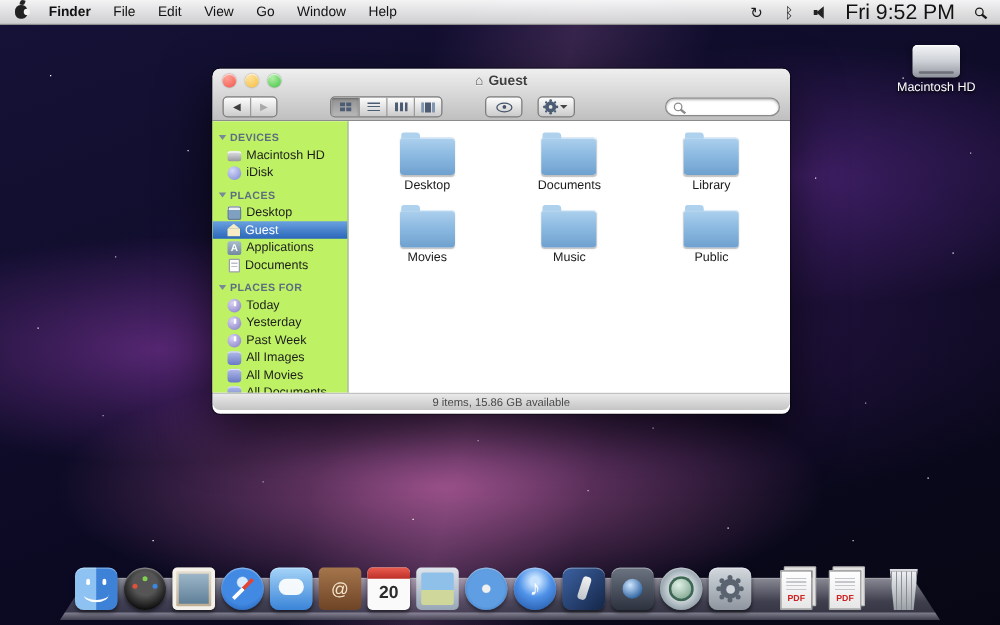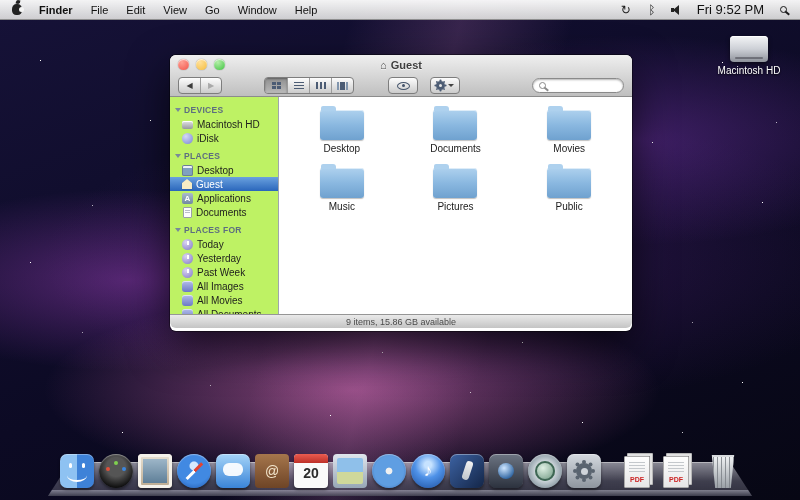--- a/index.html
+++ b/index.html
@@ -33,21 +33,21 @@
   .apple-menu { padding:0 8px 0 6px; display:flex; align-items:center; }
   .apple-shape { position:relative; width:10px; height:11px; background:#222; border-radius:45% 45% 42% 42%; display:inline-block; }
   .apple-shape::before { content:""; position:absolute; top:-4px; left:4px; width:4px; height:4px; background:#222; border-radius:60% 0 60% 0; transform:rotate(15deg); }
   .apple-shape::after { content:""; position:absolute; right:-2px; top:3px; width:5px; height:5px; background:#f3f3f3; border-radius:50%; }
   .menu-right { margin-left:auto; display:flex; align-items:center; gap:12px; padding-right:4px; }
   .mi { display:flex; align-items:center; justify-content:center; min-width:14px; height:20px; font-size:12px; color:#1a1a1a; }
   .icon-vol { position:relative; width:13px; height:11px; }
   .icon-vol::before { content:""; position:absolute; left:0; top:3.5px; width:3px; height:4px; background:#222; }
   .icon-vol::after { content:""; position:absolute; left:2px; top:0.5px; width:0; height:0;
     border-top:5px solid transparent; border-bottom:5px solid transparent; border-right:6px solid #222; }
-  .clock-text { font-size:13px; color:#111; }
+  .clock-text { font-size:17px; color:#111; }
   .icon-mag { width:7px; height:7px; border:1.5px solid #1a1a1a; border-radius:50%; position:relative; display:inline-block; }
   .icon-mag::after { content:""; position:absolute; width:4.5px; height:1.6px; background:#1a1a1a; right:-3.6px; bottom:-1.6px; transform:rotate(40deg); }
 
   
   .hd-wrap { position:absolute; top:36px; right:8px; width:86px; text-align:center; z-index:5; cursor:default; }
   .hd-icon { width:38px; height:26px; margin:0 auto 3px; border-radius:4px;
     background:linear-gradient(#f4f5f7 0%, #cdd0d6 50%, #8e929b 100%);
     box-shadow:0 2px 4px rgba(0,0,0,.55), inset 0 1px 0 #fff; position:relative; }
   .hd-icon::after { content:""; position:absolute; bottom:3px; left:5px; right:5px; height:2px; background:rgba(60,60,70,.5); border-radius:1px; }
   .hd-label { font-size:10px; color:#fff; text-shadow:0 1px 2px rgba(0,0,0,.9); }
@@ -332,29 +332,29 @@
         <div class="folder-cell">
             <div class="folder-icon"></div>
             <div class="folder-label">Desktop</div>
           </div>
         <div class="folder-cell">
             <div class="folder-icon"></div>
             <div class="folder-label">Documents</div>
           </div>
         <div class="folder-cell">
             <div class="folder-icon"></div>
+            <div class="folder-label">Library</div>
+          </div>
+        <div class="folder-cell">
+            <div class="folder-icon"></div>
             <div class="folder-label">Movies</div>
           </div>
         <div class="folder-cell">
             <div class="folder-icon"></div>
             <div class="folder-label">Music</div>
-          </div>
-        <div class="folder-cell">
-            <div class="folder-icon"></div>
-            <div class="folder-label">Pictures</div>
           </div>
         <div class="folder-cell">
             <div class="folder-icon"></div>
             <div class="folder-label">Public</div>
           </div>
       </div>
     </div>
 
     <div class="status-bar">
         <span>9 items, 15.86 GB available</span>

